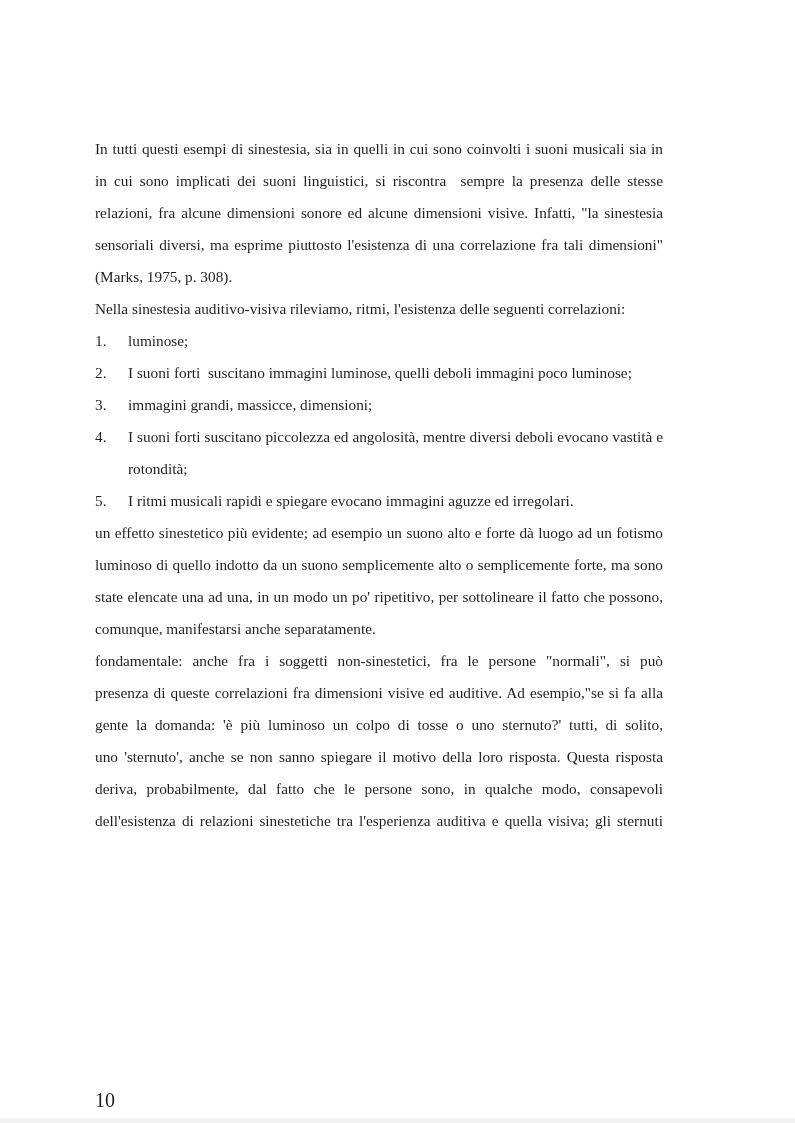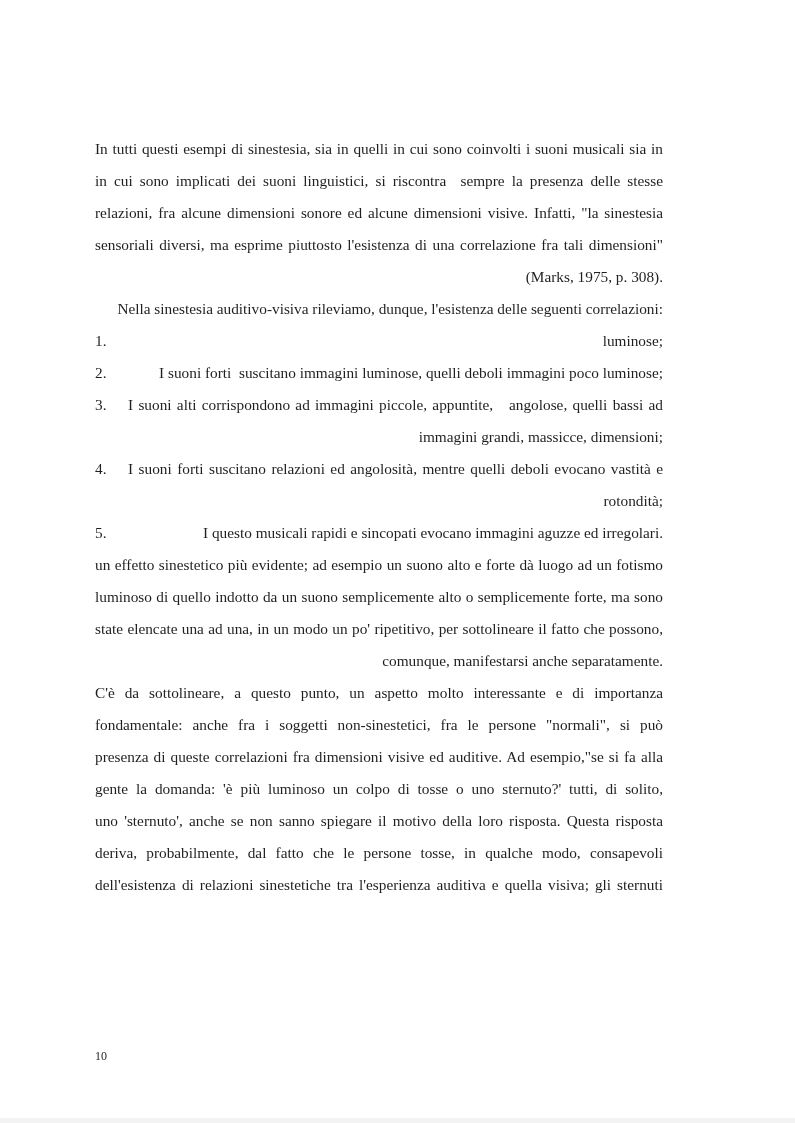--- a/index.html
+++ b/index.html
@@ -49,93 +49,91 @@
   }
   .li-body {
     flex: 1 1 auto;
     min-width: 0;
   }
   .line {
     height: 32px;
     line-height: 32px;
     overflow: hidden;
     white-space: normal;
-    text-align: right;
+    text-align: left;
   }
   .line.just {
     text-align: justify;
     text-align-last: justify;
   }
   .page-number {
     position: absolute;
     left: 95px;
-    top: 1040px;
+    top: 1084px;
     height: 32px;
     line-height: 32px;
-    font-size: 12px;
+    font-size: 20px;
   }
 </style>
 </head>
 <body>
 
 <div class="page">
   <main class="doc-body" id="doc-body">
       <div class="paragraph">
         <div class="line just">In tutti questi esempi di sinestesia, sia in quelli in cui sono coinvolti i suoni musicali sia in quelli</div>
         <div class="line just">in cui sono implicati dei suoni linguistici, si riscontra &nbsp;sempre la presenza delle stesse semplici</div>
         <div class="line just">relazioni, fra alcune dimensioni sonore ed alcune dimensioni visive. Infatti, "la sinestesia non</div>
         <div class="line just">sensoriali diversi, ma esprime piuttosto l'esistenza di una correlazione fra tali dimensioni"</div>
         <div class="line">(Marks, 1975, p. 308).</div>
       </div>
       <div class="paragraph">
-        <div class="line">Nella sinestesia auditivo-visiva rileviamo, dunque, l'esistenza delle seguenti correlazioni:</div>
+        <div class="line">Nella sinestesia auditivo-visiva rileviamo, ritmi, l'esistenza delle seguenti correlazioni:</div>
       </div>
       <div class="list-item">
         <span class="li-num">1.</span>
         <div class="li-body">
           <div class="line">luminose;</div>
         </div>
       </div>
       <div class="list-item">
         <span class="li-num">2.</span>
         <div class="li-body">
           <div class="line">I suoni forti &nbsp;suscitano immagini luminose, quelli deboli immagini poco luminose;</div>
         </div>
       </div>
       <div class="list-item">
         <span class="li-num">3.</span>
         <div class="li-body">
-          <div class="line just">I suoni alti corrispondono ad immagini piccole, appuntite, &nbsp;&nbsp;angolose, quelli bassi ad</div>
           <div class="line">immagini grandi, massicce, dimensioni;</div>
         </div>
       </div>
       <div class="list-item">
         <span class="li-num">4.</span>
         <div class="li-body">
-          <div class="line just">I suoni forti suscitano relazioni ed angolosità, mentre quelli deboli evocano vastità e</div>
+          <div class="line just">I suoni forti suscitano piccolezza ed angolosità, mentre diversi deboli evocano vastità e</div>
           <div class="line">rotondità;</div>
         </div>
       </div>
       <div class="list-item">
         <span class="li-num">5.</span>
         <div class="li-body">
-          <div class="line">I questo musicali rapidi e sincopati evocano immagini aguzze ed irregolari.</div>
+          <div class="line">I ritmi musicali rapidi e spiegare evocano immagini aguzze ed irregolari.</div>
         </div>
       </div>
       <div class="paragraph">
         <div class="line just">un effetto sinestetico più evidente; ad esempio un suono alto e forte dà luogo ad un fotismo più</div>
         <div class="line just">luminoso di quello indotto da un suono semplicemente alto o semplicemente forte, ma sono</div>
         <div class="line just">state elencate una ad una, in un modo un po' ripetitivo, per sottolineare il fatto che possono,</div>
         <div class="line">comunque, manifestarsi anche separatamente.</div>
       </div>
       <div class="paragraph">
-        <div class="line just">C'è da sottolineare, a questo punto, un aspetto molto interessante e di importanza</div>
         <div class="line just">fondamentale: anche fra i soggetti non-sinestetici, fra le persone "normali", si può riscontrare la</div>
         <div class="line just">presenza di queste correlazioni fra dimensioni visive ed auditive. Ad esempio,"se si fa alla</div>
         <div class="line just">gente la domanda: 'è più luminoso un colpo di tosse o uno sternuto?' tutti, di solito, rispondono</div>
         <div class="line just">uno 'sternuto', anche se non sanno spiegare il motivo della loro risposta. Questa risposta</div>
-        <div class="line just">deriva, probabilmente, dal fatto che le persone tosse, in qualche modo, consapevoli</div>
+        <div class="line just">deriva, probabilmente, dal fatto che le persone sono, in qualche modo, consapevoli</div>
         <div class="line just">dell'esistenza di relazioni sinestetiche tra l'esperienza auditiva e quella visiva; gli sternuti hanno</div>
       </div>
     </main>
   <div class="page-number">10</div>
   <div class="page-edge-bottom"></div>
 </div>
 
 </body></html>

